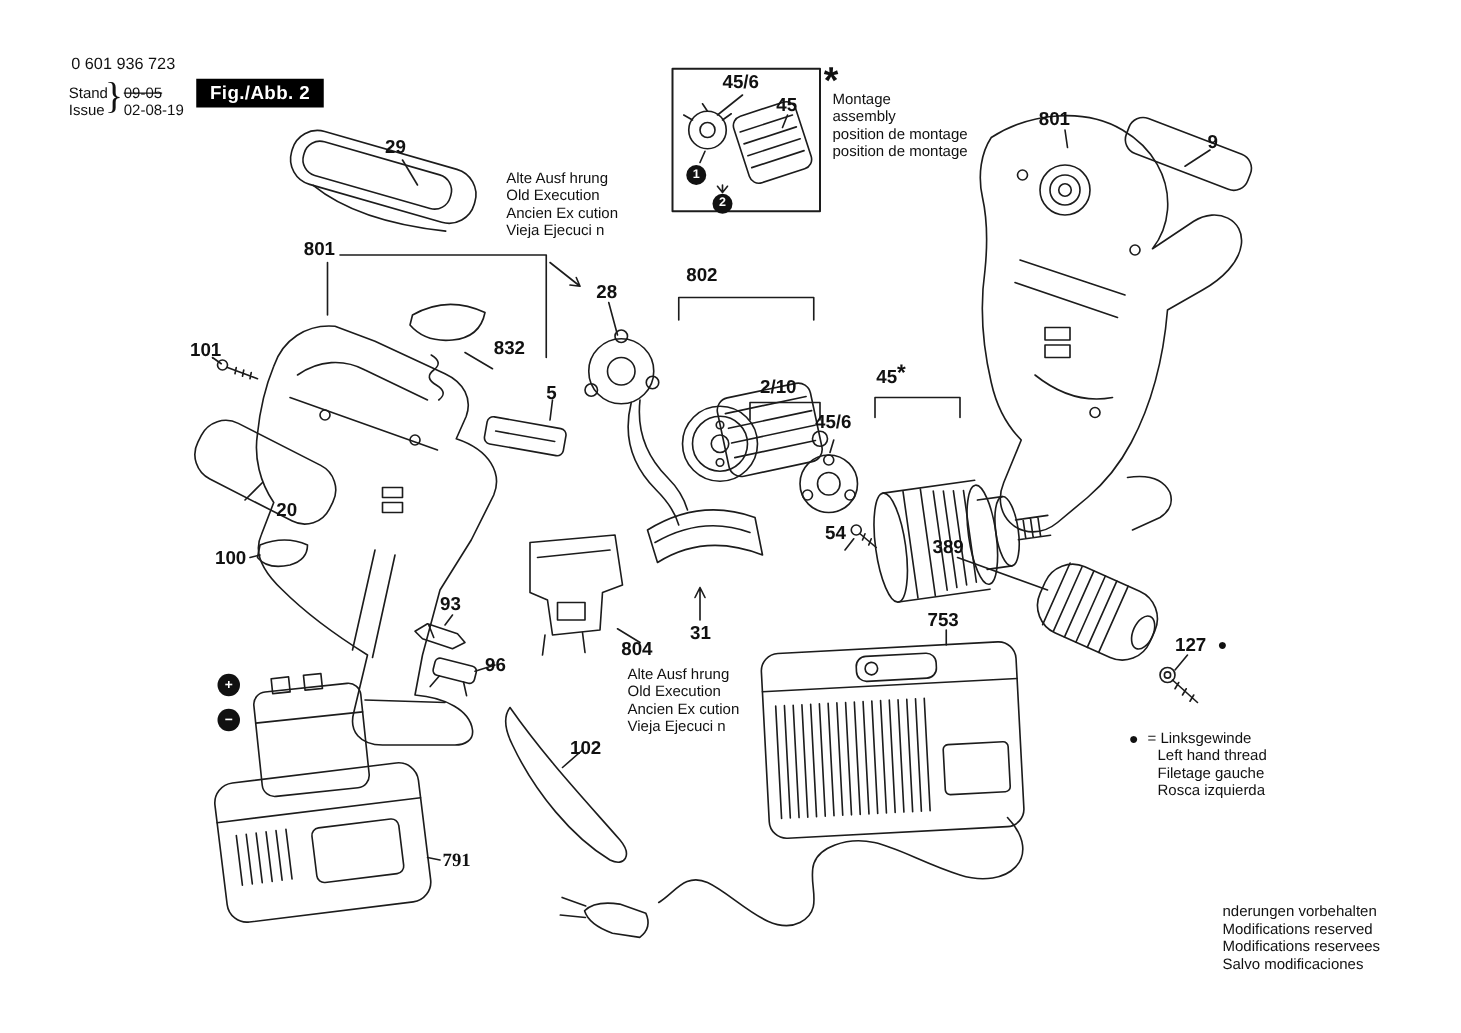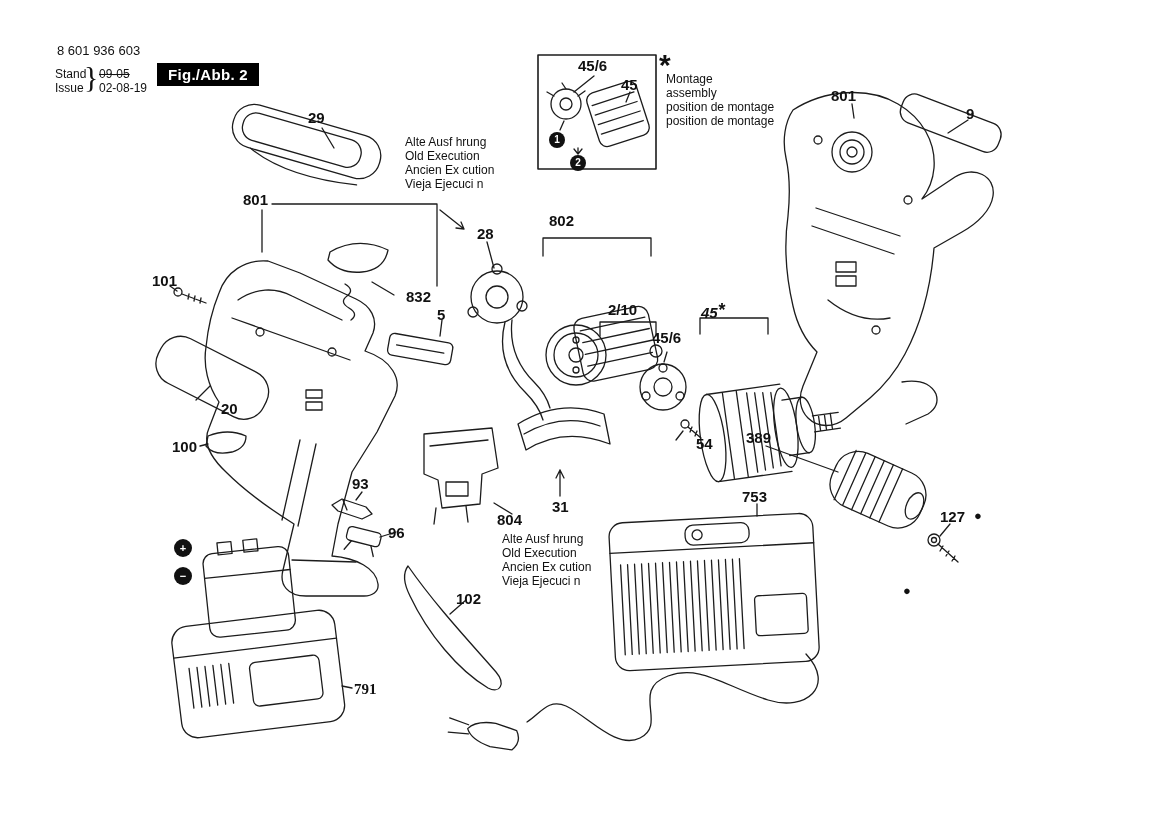--- a/index.html
+++ b/index.html
@@ -251,21 +251,21 @@
       </g>
       <path d="M852,104 L854,118"></path>
 
       <g transform="rotate(21 950 125)">
         <rect x="898" y="108" width="104" height="30" rx="12"></rect>
       </g>
       <path d="M968,120 L948,133"></path>
     </g>
   </svg>
 
-  <div class="hdr" style="left:57px;top:43px;">8 601 936 603</div>
+  <div class="hdr" style="left:57px;top:43px;">0 601 936 723</div>
   <div class="hdr-sm" style="left:55px;top:67px;">Stand</div>
   <div class="hdr-sm" style="left:55px;top:81px;">Issue</div>
   <div class="brace" style="left:84px;top:62px;">}</div>
   <div class="hdr-sm strike" style="left:99px;top:67px;">09-05</div>
   <div class="hdr-sm" style="left:99px;top:81px;">02-08-19</div>
   <div class="figbox" style="left:157px;top:63px;">Fig./Abb. 2</div>
 
   <div class="callout" style="left:578px;top:57px;">45/6</div>
   <div class="callout" style="left:621px;top:76px;">45</div>
   <div class="stepbadge" style="left:549px;top:132px;">1</div>
@@ -281,30 +281,30 @@
 
   <div class="callout" style="left:308px;top:109px;">29</div>
   <div class="callout" style="left:243px;top:191px;">801</div>
   <div class="callout" style="left:152px;top:272px;">101</div>
   <div class="callout" style="left:185px;top:400px;margin-left:36px;">20</div>
   <div class="callout" style="left:172px;top:438px;">100</div>
   <div class="callout" style="left:352px;top:475px;">93</div>
   <div class="callout" style="left:388px;top:524px;">96</div>
   <div class="callout" style="left:456px;top:590px;">102</div>
   <div class="callout" style="left:354px;top:681px;font-family:Liberation Serif, serif;">791</div>
-  <div class="callout" style="left:395px;top:288px;margin-left:11px;">832</div>
+  <div class="callout" style="left:395px;top:270px;">832</div>
   <div class="callout" style="left:437px;top:306px;">5</div>
   <div class="callout" style="left:477px;top:225px;">28</div>
   <div class="callout" style="left:497px;top:511px;">804</div>
   <div class="callout" style="left:552px;top:498px;">31</div>
   <div class="callout" style="left:549px;top:212px;">802</div>
   <div class="callout" style="left:608px;top:301px;">2/10</div>
   <div class="callout" style="left:652px;top:329px;">45/6</div>
-  <div class="callout" style="left:701px;top:300px;font-style:italic;"><span>45</span><span class="sup">*</span></div>
-  <div class="callout" style="left:660px;top:435px;margin-left:36px;">54</div>
+  <div class="callout" style="left:701px;top:288px;"><span>45</span><span class="sup">*</span></div>
+  <div class="callout" style="left:660px;top:418px;">54</div>
   <div class="callout" style="left:742px;top:488px;">753</div>
   <div class="callout" style="left:746px;top:429px;">389</div>
   <div class="callout" style="left:831px;top:87px;">801</div>
   <div class="callout" style="left:966px;top:105px;">9</div>
   <div class="callout" style="left:940px;top:508px;">127</div>
   <div class="dotglyph" style="left:974px;top:508px;">●</div>
 
   <div class="badge" style="left:174px;top:539px;">+</div>
   <div class="badge" style="left:174px;top:567px;">−</div>
 
@@ -316,15 +316,27 @@
   </div>
 
   <div class="note" style="left:502px;top:532px;">
     <div>Alte Ausf hrung</div>
     <div>Old Execution</div>
     <div>Ancien Ex cution</div>
     <div>Vieja Ejecuci n</div>
   </div>
 
   <div class="dotglyph" style="left:903px;top:583px;">●</div>
-
+  <div class="note" style="left:918px;top:583px;">
+    <div>= Linksgewinde</div>
+    <div style="padding-left:8px;">Left hand thread</div>
+    <div style="padding-left:8px;">Filetage gauche</div>
+    <div style="padding-left:8px;">Rosca izquierda</div>
+  </div>
+
+  <div class="note" style="left:978px;top:722px;">
+    <div>nderungen vorbehalten</div>
+    <div>Modifications reserved</div>
+    <div>Modifications reservees</div>
+    <div>Salvo modificaciones</div>
+  </div>
 
 </div>
 
 </body></html>

